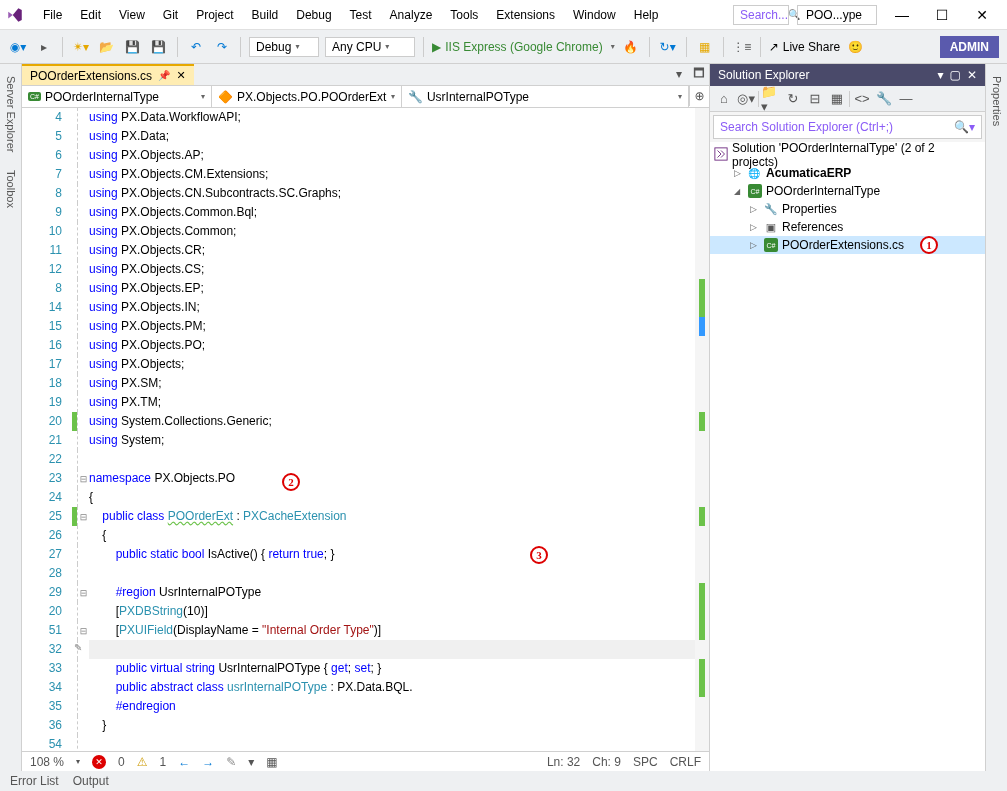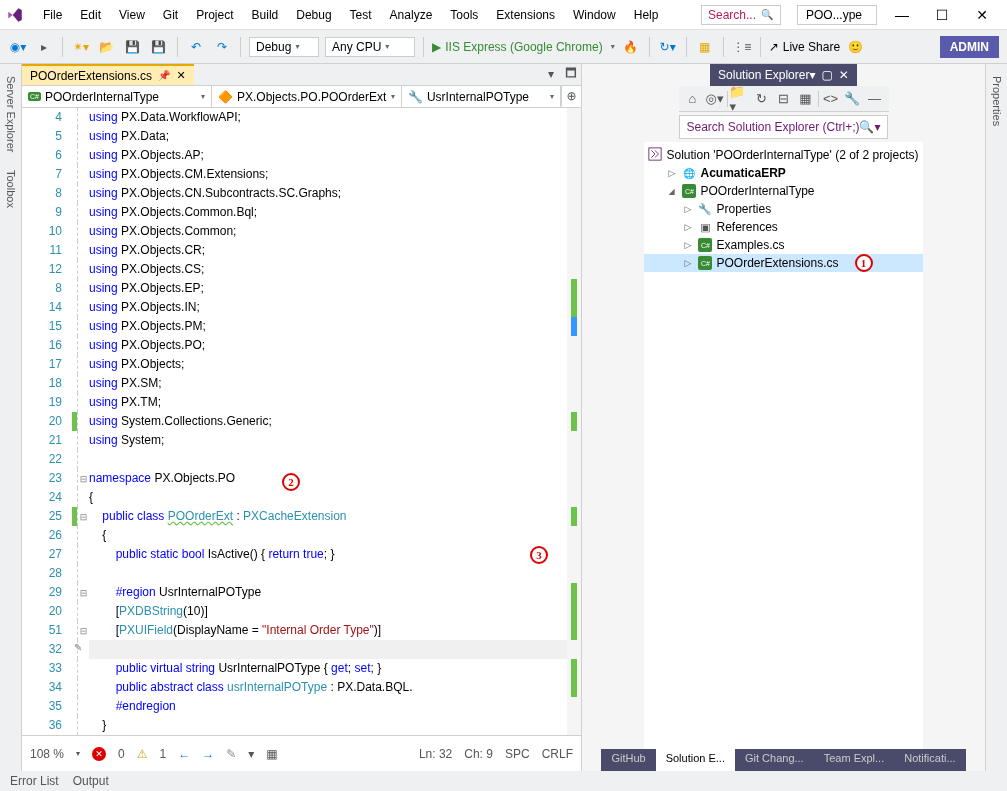--- a/index.html
+++ b/index.html
@@ -3,21 +3,21 @@
 <meta charset="utf-8">
 <style>
 * { margin: 0; padding: 0; box-sizing: border-box; font-family: 'Segoe UI', Tahoma, sans-serif; font-size: 12px; }
 body { width: 1007px; height: 791px; background: #f5f5f5; overflow: hidden; display: flex; flex-direction: column; }
 
 
 .titlebar { height: 30px; background: #fff; display: flex; align-items: center; border-bottom: 1px solid #e0e0e0; }
 .vs-logo { width: 30px; height: 30px; display: flex; align-items: center; justify-content: center; }
 .menubar { display: flex; gap: 2px; padding-left: 5px; flex: 1; }
 .menubar span { padding: 4px 8px; cursor: pointer; }
-.searchbox { display: flex; align-items: center; border: 1px solid #ccc; padding: 2px 6px; margin: 0 16px; width: 80px; color: #be185d; }
+.searchbox { display: flex; align-items: center; border: 1px solid #ccc; padding: 2px 6px; margin: 0 8px; width: 56px; color: #8b5cf6; }
 .solution-name { border: 1px solid #ccc; padding: 2px 8px; width: 80px; color: #000; overflow: hidden; white-space: nowrap; }
 .window-controls { display: flex; gap: 10px; padding: 0 10px; }
 .window-controls span { width: 30px; text-align: center; cursor: pointer; font-size: 14px; }
 
 
 .toolbar { height: 34px; background: #eef0f2; display: flex; align-items: center; padding: 0 8px; gap: 6px; border-bottom: 1px solid #d0d0d0; }
 .tb-btn { width: 20px; height: 20px; display: inline-flex; align-items: center; justify-content: center; cursor: pointer; color: #555; }
 .tb-sep { width: 1px; height: 20px; background: #ccc; margin: 0 2px; }
 .tb-dropdown { border: 1px solid #ccc; background: #fff; padding: 2px 6px; display: flex; align-items: center; gap: 4px; cursor: pointer; }
 .tb-dropdown::after { content: '▾'; font-size: 8px; color: #666; }
@@ -61,33 +61,33 @@
 .underline-wavy { text-decoration: wavy underline #6cc24a; }
 .outline-box { color: #888; font-size: 9px; cursor: pointer; }
 .highlight-line { background: #f0f0f0; }
 .right-margin { width: 14px; background: #f5f5f5; }
 .right-margin div { height: 19px; }
 .right-margin .mark-green { background: #6cc24a; width: 6px; margin-left: 4px; }
 .right-margin .mark-blue { background: #3399ff; width: 6px; margin-left: 4px; }
 .annotation { display: inline-flex; width: 18px; height: 18px; border: 2px solid #d00; border-radius: 50%; color: #d00; font-weight: bold; align-items: center; justify-content: center; font-size: 11px; position: absolute; background: #fff; font-family: 'Segoe UI'; }
 
 
-.editor-status { height: 36px; background: #fff; border-top: 1px solid #d0d0d0; display: flex; align-items: center; padding: 0 8px; gap: 12px; font-size: 11px; color: #555; }
+.editor-status { height: 20px; background: #fff; border-top: 1px solid #d0d0d0; display: flex; align-items: center; padding: 0 8px; gap: 12px; font-size: 11px; color: #555; }
 .editor-status .spacer { flex: 1; }
 .err-icon { width: 14px; height: 14px; border-radius: 50%; display: inline-flex; align-items: center; justify-content: center; font-size: 9px; }
 .err-red { background: #d00; color: #fff; }
 .warn-yellow { color: #c90; }
 
 
-.solution-panel { width: 404px; background: #f5f5f5; display: flex; flex-direction: column; border-left: 1px solid #d0d0d0; align-items: center; }
+.solution-panel { width: 276px; background: #f5f5f5; display: flex; flex-direction: column; border-left: 1px solid #d0d0d0; }
 .panel-title { height: 22px; background: #4a4a6a; color: #fff; display: flex; align-items: center; padding: 0 8px; font-size: 11px; }
 .panel-title .spacer { flex: 1; }
 .panel-toolbar { height: 26px; display: flex; align-items: center; padding: 0 4px; gap: 2px; border-bottom: 1px solid #d0d0d0; background: #eef0f2; }
 .panel-toolbar span { width: 20px; height: 20px; display: inline-flex; align-items: center; justify-content: center; cursor: pointer; color: #555; font-size: 13px; }
-.panel-search { height: 24px; border: 1px solid #ccc; margin: 3px; padding: 0 6px; display: flex; align-items: center; color: #701a75; background: #fff; }
+.panel-search { height: 24px; border: 1px solid #ccc; margin: 3px; padding: 0 6px; display: flex; align-items: center; color: #8b5cf6; background: #fff; }
 .tree { flex: 1; background: #fff; padding: 4px 0; overflow: auto; }
 .tree-row { display: flex; align-items: center; padding: 1px 4px; gap: 4px; font-size: 12px; cursor: pointer; height: 18px; }
 .tree-row.selected { background: #cce8ff; }
 .tree-indent { display: inline-block; }
 .tree-arrow { font-size: 9px; color: #666; width: 10px; }
 .tree-arrow.open::before { content: '◢'; font-size: 8px; }
 .tree-arrow.closed::before { content: '▷'; }
 .tree-icon { width: 14px; height: 14px; display: inline-flex; align-items: center; justify-content: center; font-size: 10px; }
 .bold { font-weight: bold; }
 
@@ -431,42 +431,29 @@
             <span class="tree-arrow closed"></span>
             <span class="tree-icon wrench-icon"></span>
             <span>Properties</span>
           </div>
           <div class="tree-row">
             <span class="tree-indent" style="width:32px"></span>
             <span class="tree-arrow closed"></span>
             <span class="tree-icon book-icon"></span>
             <span>References</span>
           </div>
-          <div class="tree-row">
-            <span class="tree-indent" style="width:32px"></span>
-            <span class="tree-arrow closed"></span>
-            <span class="cs-icon tree-icon">C#</span>
-            <span>Examples.cs</span>
-          </div>
           <div class="tree-row selected">
             <span class="tree-indent" style="width:32px"></span>
             <span class="tree-arrow closed"></span>
             <span class="cs-icon tree-icon">C#</span>
             <span>POOrderExtensions.cs</span>
             <span class="annotation" style="position:static;margin-left:12px">1</span>
           </div>
         </div>
     </div>
-    <div class="bottom-tabs" id="bottom-tabs">
-        <div class="bottom-tab">GitHub</div>
-        <div class="bottom-tab active">Solution E...</div>
-        <div class="bottom-tab">Git Chang...</div>
-        <div class="bottom-tab">Team Expl...</div>
-        <div class="bottom-tab">Notificati...</div>
-      </div>
   </div>
 
   <div class="right-rail">
     <div class="rail-tab">Properties</div>
   </div>
 </div>
 
 <div class="footer-status" id="footer">
     <span>Error List</span>
     <span>Output</span>

